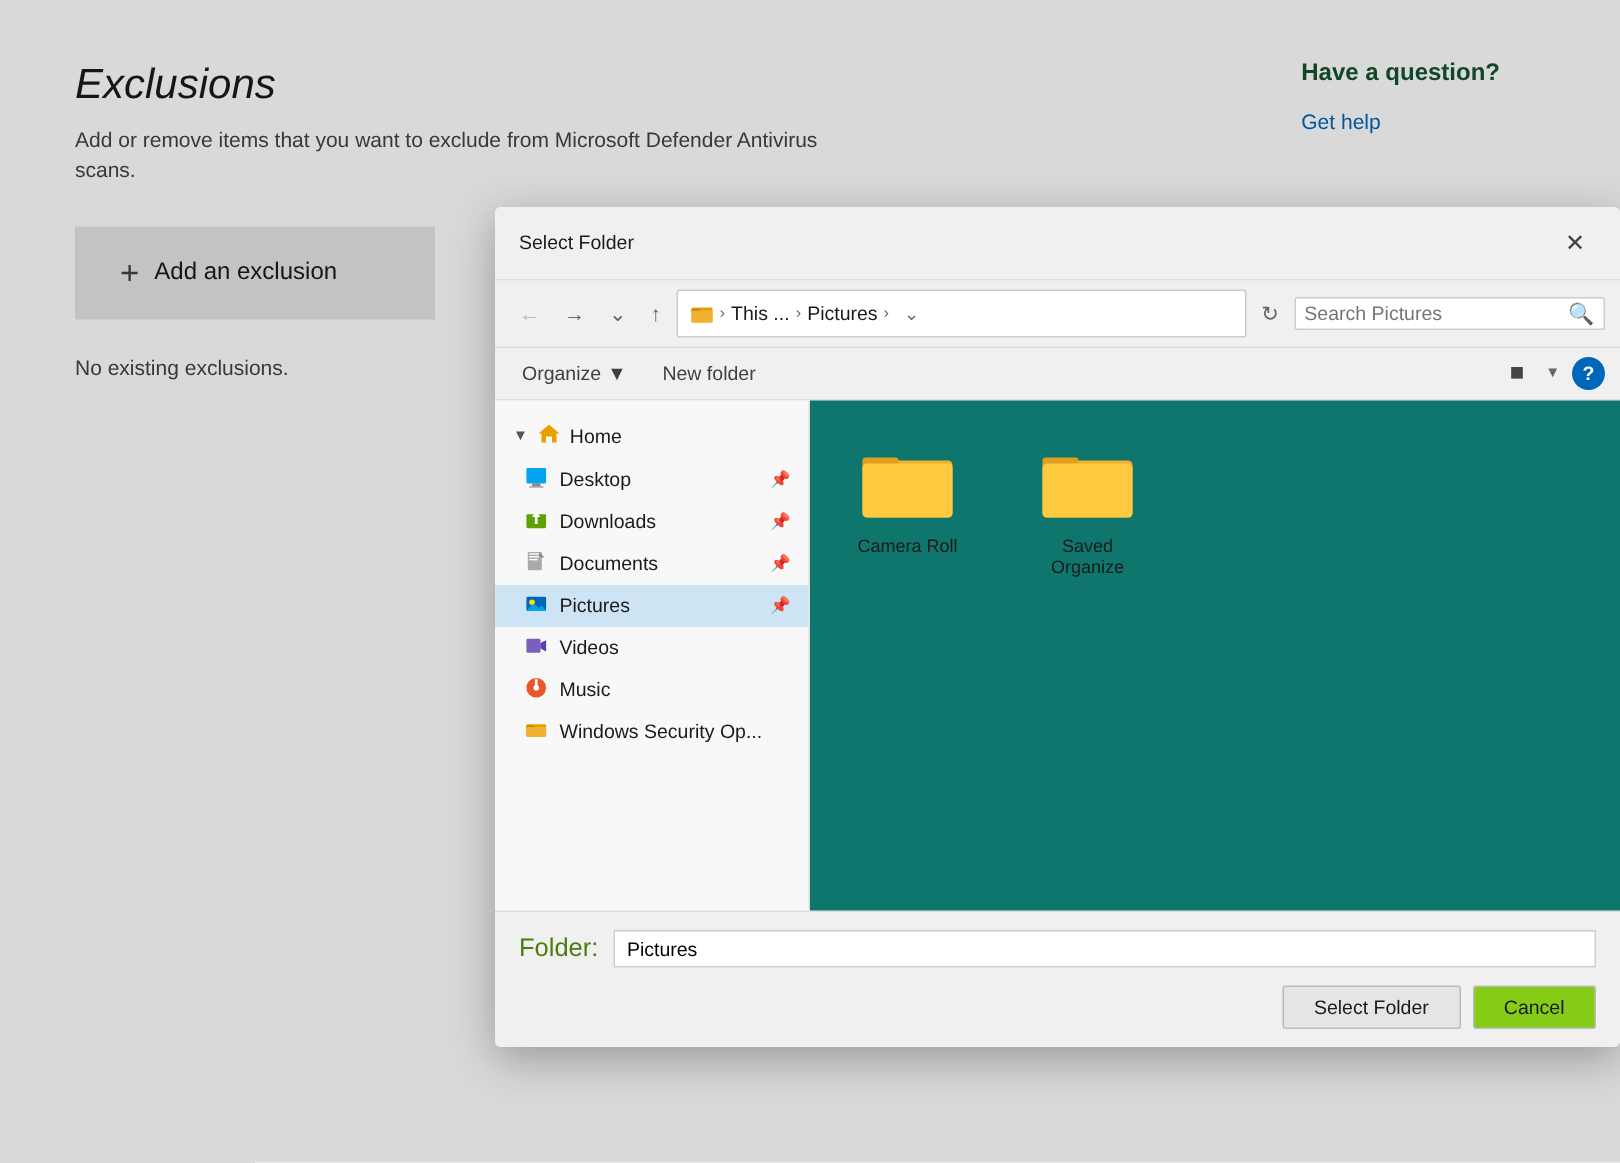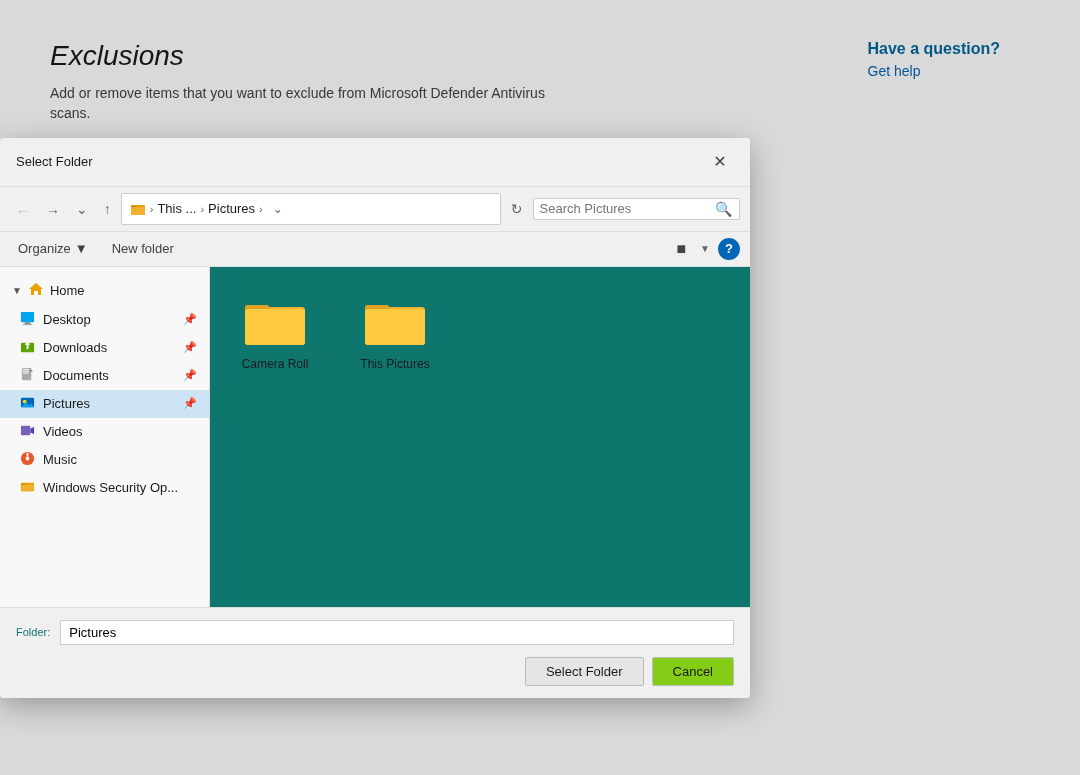--- a/index.html
+++ b/index.html
@@ -37,22 +37,22 @@
     .help-section {
       position: absolute;
       top: 40px;
       right: 80px;
       text-align: left;
     }
 
     .help-title {
       font-size: 16px;
       font-weight: 600;
-      color: #0369a1;
-      margin-bottom: 4px;
+      color: #14532d;
+      margin-bottom: 15px;
     }
 
     .help-link {
       color: #0067b8;
       font-size: 14px;
       text-decoration: none;
       cursor: pointer;
     }
 
     .add-exclusion-btn {
@@ -81,21 +81,21 @@
       color: #444;
     }
 
     
     .dialog-overlay {
       position: absolute;
       top: 0; left: 0; right: 0; bottom: 0;
       background: rgba(0,0,0,0.15);
       display: flex;
       align-items: center;
-      justify-content: flex-start;
+      justify-content: flex-end;
       padding-top: 60px;
     }
 
     .dialog {
       background: #f0f0f0;
       width: 750px;
       border-radius: 4px;
       box-shadow: 0 8px 30px rgba(0,0,0,0.3);
       overflow: hidden;
       position: relative;
@@ -367,22 +367,22 @@
     }
 
     .folder-input-row {
       display: flex;
       align-items: center;
       gap: 10px;
       margin-bottom: 12px;
     }
 
     .folder-label-text {
-      font-size: 11px;
-      color: #0f766e;
+      font-size: 17px;
+      color: #4d7c0f;
       white-space: nowrap;
     }
 
     .folder-input {
       flex: 1;
       border: 1px solid #ccc;
       background: white;
       padding: 4px 8px;
       font-size: 13px;
       outline: none;
@@ -591,21 +591,21 @@
             </svg>
             <span class="folder-label">Camera Roll</span>
           </div>
 
           <div class="folder-item">
             <svg class="folder-svg folder-icon-large" viewBox="0 0 64 54" xmlns="http://www.w3.org/2000/svg">
               <rect x="2" y="12" width="60" height="38" rx="3" fill="#f0b030"></rect>
               <rect x="2" y="10" width="24" height="6" rx="2" fill="#e0a020"></rect>
               <rect x="2" y="14" width="60" height="36" rx="3" fill="#ffc940"></rect>
             </svg>
-            <span class="folder-label">This Pictures</span>
+            <span class="folder-label">Saved Organize</span>
           </div>
         </div>
       </div>
 
       <div class="dialog-footer">
         <div class="folder-input-row">
           <span class="folder-label-text">Folder:</span>
           <input class="folder-input" type="text" value="Pictures" style="">
         </div>
         <div class="footer-buttons">

